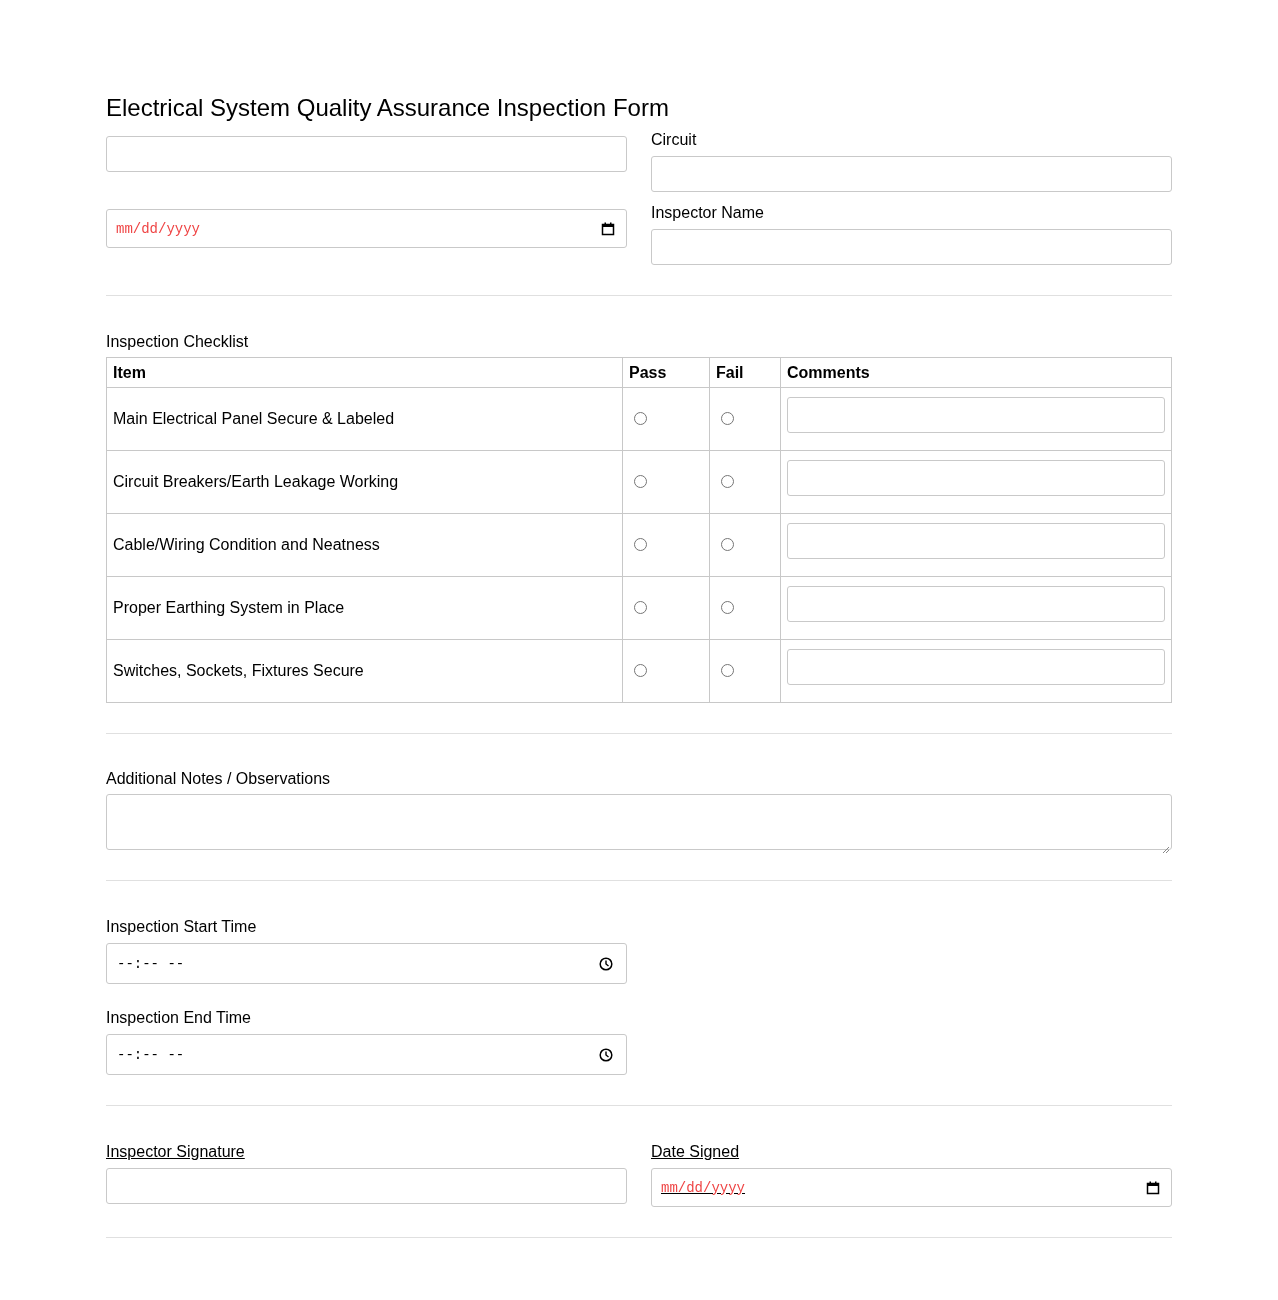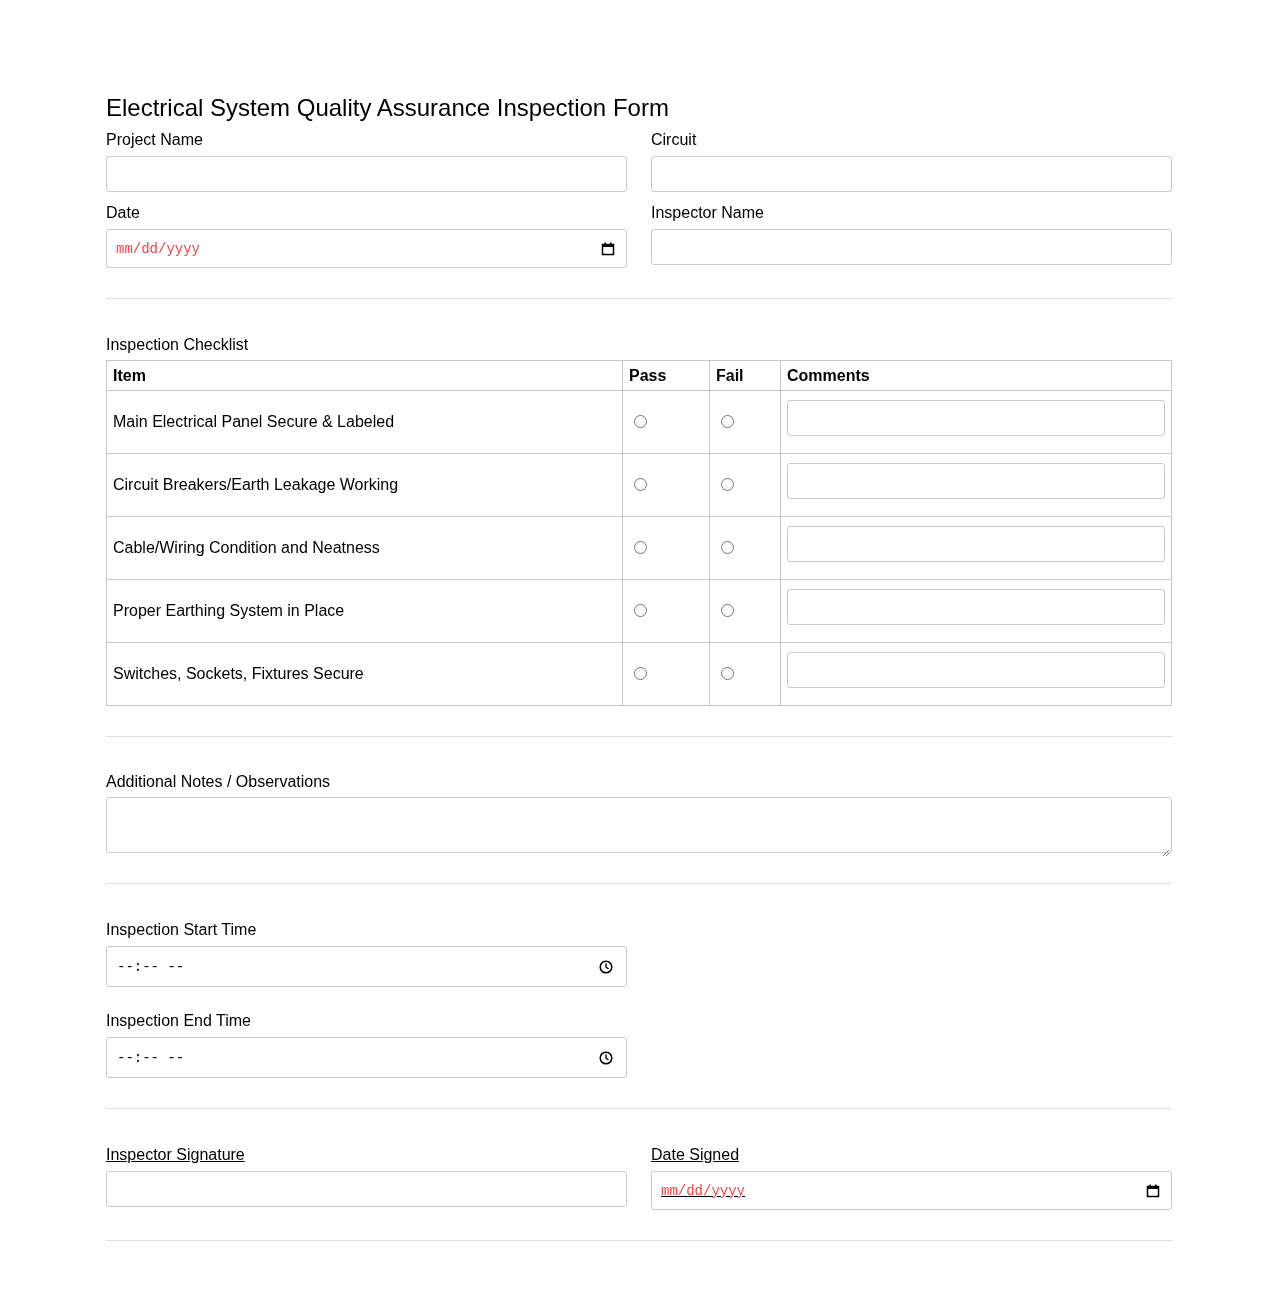--- a/index.html
+++ b/index.html
@@ -164,32 +164,30 @@
 </head>
 <body>
 
 <div class="page">
   <div class="container">
 
     <h1 class="title">Electrical System Quality Assurance Inspection Form</h1>
 
     <div class="row2" style="margin-top:6px;">
       <div class="col">
-        <label class="field-label">Project Name</label>
         <input class="text-input" type="text" value="" style="">
       </div>
       <div class="col">
         <label class="field-label">Circuit</label>
         <input class="text-input" type="text" value="" style="">
       </div>
     </div>
 
     <div class="row2" style="margin-top:11px;">
       <div class="col">
-        <label class="field-label">Date</label>
         <div class="date-input">
           <span>mm/dd/yyyy</span>
           <span class="icon-box">
             <svg width="14" height="14" viewBox="0 0 14 14">
                 <rect x="1.5" y="2.5" width="11" height="10" fill="none" stroke="#000" stroke-width="1.5"></rect>
                 <rect x="1.5" y="2.5" width="11" height="2.5" fill="#000"></rect>
                 <rect x="3.5" y="0.5" width="1.5" height="3" fill="#000"></rect>
                 <rect x="9" y="0.5" width="1.5" height="3" fill="#000"></rect>
               </svg>
           </span>

